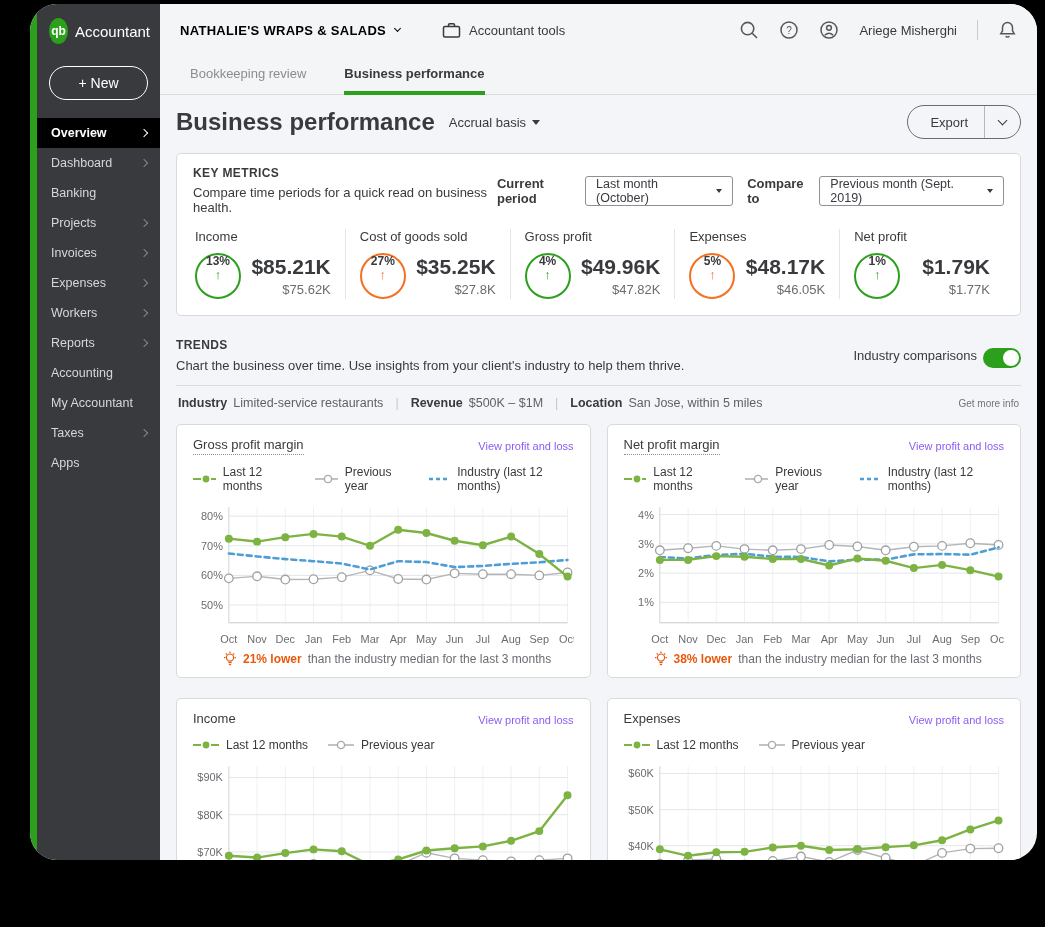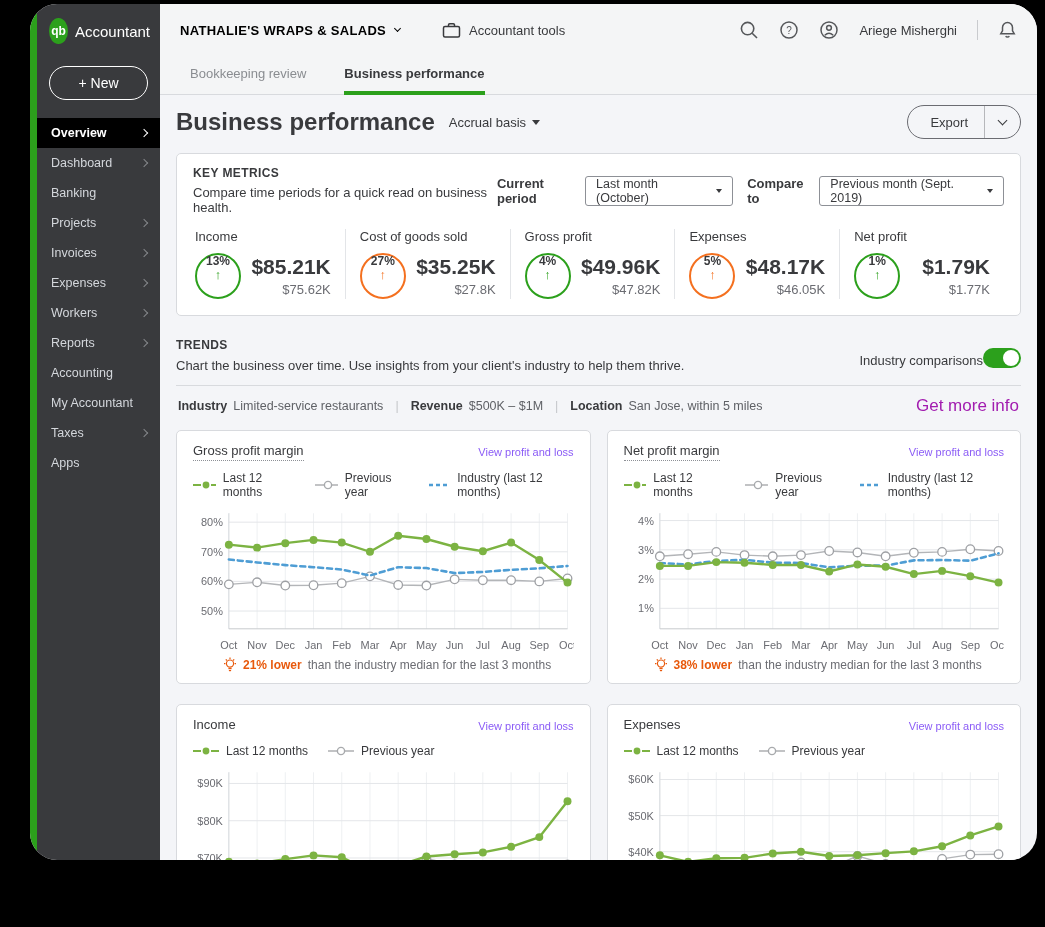--- a/index.html
+++ b/index.html
@@ -60,29 +60,29 @@
   .metric-body { display:flex; align-items:center; }
   .metric-circle { width:46px; height:46px; border-radius:50%; border:2.5px solid; display:flex; flex-direction:column; align-items:center; justify-content:flex-start; line-height:1; flex:0 0 auto; }
   .metric-circle .pct { font-size:12px; font-weight:bold; color:#393a3d; }
   .metric-circle .arrow { font-size:13px; font-weight:bold; margin-top:1px; }
   .metric-vals { margin-left:auto; text-align:right; }
   .metric-value { font-size:21px; font-weight:bold; color:#393a3d; }
   .metric-prev { font-size:13px; color:#6b6c72; margin-top:3px; }
   
   .trends-head { margin-top:22px; display:flex; align-items:flex-start; }
   .trends-desc { font-size:13px; color:#393a3d; margin-top:6px; }
-  .toggle-wrap { margin-left:auto; display:flex; align-items:flex-end; gap:0; margin-top:10px; }
+  .toggle-wrap { margin-left:auto; display:flex; align-items:flex-start; gap:6px; margin-top:10px; }
   .toggle-label { font-size:13px; color:#393a3d; }
   .toggle { width:38px; height:20px; border-radius:10px; background:#2ca01c; position:relative; cursor:pointer; }
   .toggle .knob { position:absolute; right:2px; top:2px; width:16px; height:16px; border-radius:50%; background:#fff; }
   .industry-row { margin-top:12px; border-top:1px solid #d8dade; padding:10px 2px; display:flex; align-items:center; font-size:12.5px; }
   .ind-label { font-weight:bold; color:#393a3d; margin-right:6px; }
   .ind-value { color:#5f6166; }
   .pipe { color:#c5c7ca; margin:0 12px; }
-  .more-info { margin-left:auto; color:#a21caf; cursor:pointer; font-size:17px; }
+  .more-info { margin-left:auto; color:#737373; cursor:pointer; font-size:10px; }
   
   .charts-grid { margin-top:4px; display:grid; grid-template-columns:1fr 1fr; gap:20px 16px; }
   .chart-card { padding:12px 16px 10px; }
   .chart-head { display:flex; align-items:center; }
   .chart-title { font-size:13px; color:#393a3d; padding-bottom:2px; }
   .charts-grid .chart-card:nth-child(-n+2) .chart-title { border-bottom:1px dotted #8d9096; }
   .chart-link { margin-left:auto; font-size:11px; color:#8b5cf6; cursor:pointer; }
   .legend { display:flex; align-items:center; gap:20px; margin-top:10px; }
   .legend-item { display:flex; align-items:center; gap:7px; font-size:12px; color:#393a3d; }
   .chart-svg { display:block; width:100%; height:150px; margin-top:6px; }

